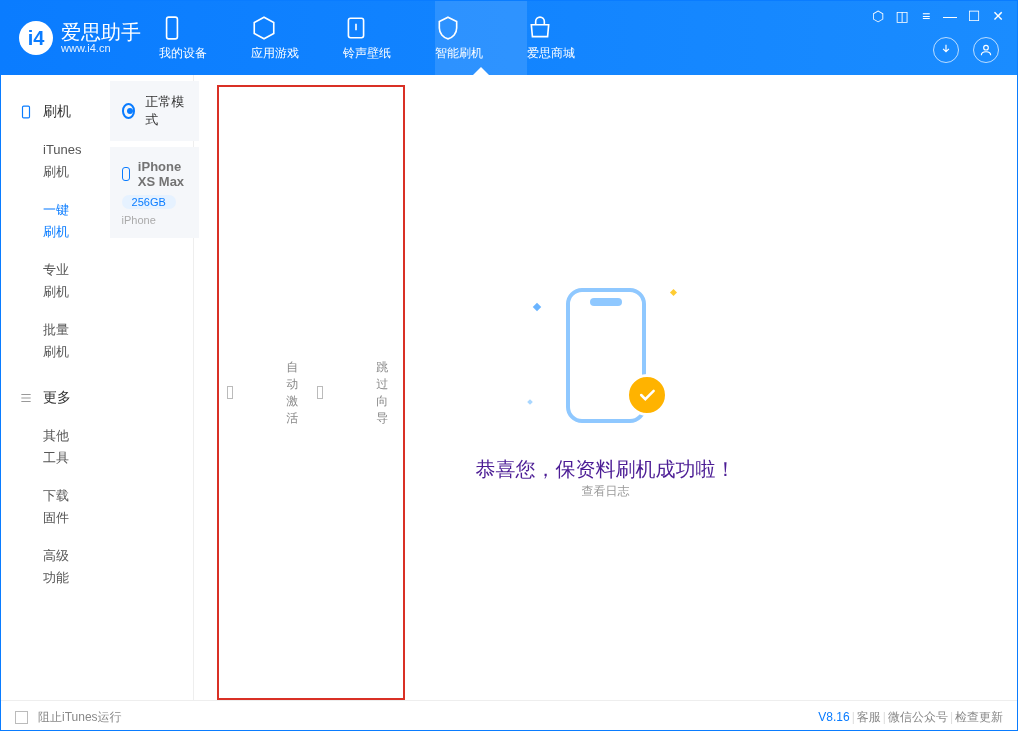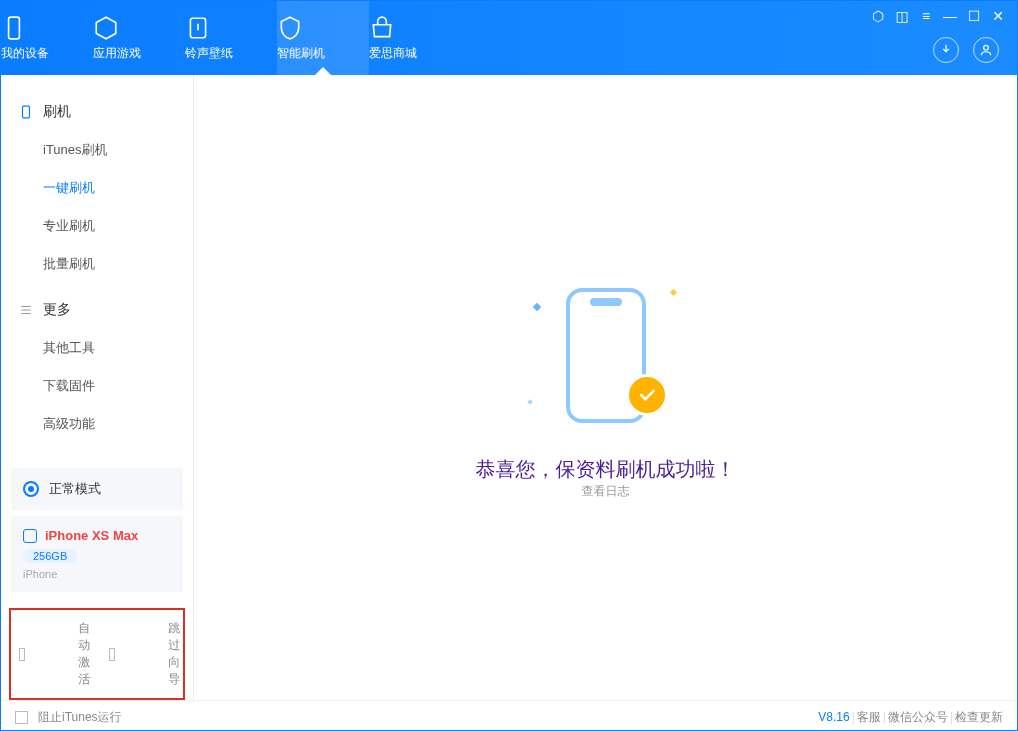--- a/index.html
+++ b/index.html
@@ -15,34 +15,34 @@
 .tab.active { background: rgba(255,255,255,0.12); }
 .tab.active::after { content: ""; position: absolute; bottom: 0; left: 0; right: 0; height: 0; border-left: 8px solid transparent; border-right: 8px solid transparent; border-bottom: 8px solid #fff; width: 0; margin: 0 auto; }
 .tab-icon { width: 26px; height: 26px; margin-bottom: 4px; fill: #fff; }
 .tab-label { font-size: 12px; }
 .header-right { position: absolute; right: 12px; top: 8px; display: flex; gap: 8px; align-items: center; }
 .window-controls { display: flex; gap: 10px; }
 .win-btn { width: 14px; height: 14px; color: #fff; cursor: pointer; display: flex; align-items: center; justify-content: center; font-size: 14px; }
 .header-icons { position: absolute; right: 18px; bottom: 12px; display: flex; gap: 14px; }
 .circle-btn { width: 26px; height: 26px; border: 1.5px solid rgba(255,255,255,0.7); border-radius: 50%; display: flex; align-items: center; justify-content: center; cursor: pointer; }
 .body-wrap { display: flex; height: calc(100% - 74px - 30px); }
-.sidebar { width: 193px; border-right: 1px solid #eee; display: flex; flex-direction: column; }
+.sidebar { width: 193px; border-right: 1px solid #eee; display: flex; flex-direction: row; }
 .side-nav { flex: 1; padding-top: 18px; }
 .side-section { margin-bottom: 8px; }
 .section-header { display: flex; align-items: center; padding: 10px 18px; color: #333; font-size: 14px; font-weight: 500; }
 .section-header .sicon { width: 14px; height: 14px; margin-right: 10px; }
 .nav-item { padding: 8px 18px 8px 42px; font-size: 13px; color: #555; cursor: pointer; line-height: 22px; }
 .nav-item.active { color: #0a7cff; }
 .side-devices { padding: 0; }
 .device-card { margin: 6px 10px; padding: 12px 12px; border-radius: 0; }
 .device-card.mode { background: #f5f7fa; display: flex; align-items: center; font-size: 13px; color: #333; }
 .mode-icon { width: 16px; height: 16px; border: 2px solid #0a7cff; border-radius: 50%; margin-right: 10px; position:relative; }
 .mode-icon::after{content:""; position:absolute; width:6px;height:6px;background:#0a7cff;border-radius:50%;top:3px;left:3px;}
 .device-card.phone { background: #f5f7fa; }
-.phone-title { display: flex; align-items: center; font-size: 13px; font-weight: 600; color: #ef4444; }
+.phone-title { display: flex; align-items: center; font-size: 13px; font-weight: 600; color: #737373; }
 .phone-icon { width: 14px; height: 14px; border: 1.5px solid #0a7cff; border-radius: 3px; margin-right: 8px; }
 .storage-badge { display: inline-block; margin-top: 6px; padding: 1px 10px; background: #e6f2ff; color: #0a7cff; border-radius: 10px; font-size: 11px; }
 .phone-sub { font-size: 11px; color: #aaa; margin-top: 4px; }
 .side-checks { border: 2px solid #d93025; margin: 10px 8px 0 8px; padding: 10px 8px; display: flex; gap: 12px; }
 .check-row { display: flex; align-items: center; font-size: 12px; color: #888; gap: 48px; }
 .checkbox { width: 13px; height: 13px; border: 1px solid #bbb; margin-right: 5px; cursor:pointer; }
 .main { flex: 1; display: flex; flex-direction: column; align-items: center; justify-content: center; }
 .success-art { position: relative; width: 160px; height: 160px; margin-bottom: 20px; display:flex; align-items:center; justify-content:center;}
 .phone-outline { width: 80px; height: 135px; background:#fff; border: 4px solid #8fc8ff; border-radius: 16px; position: relative; }
 .phone-outline::before{content:"";position:absolute;top:6px;left:50%;transform:translateX(-50%);width:32px;height:8px;background:#8fc8ff;border-radius:4px;}
@@ -57,20 +57,27 @@
 .footer-left { display: flex; align-items: center; }
 .footer-right { margin-left: auto; display: flex; align-items: center; gap: 2px; }
 .footer-divider { color: #ddd; }
 .footer-link { cursor: pointer; }
 .version { color: #0a7cff; }
 </style>
 </head>
 <body>
 
 <div class="header">
+  <div class="logo">
+    <div class="logo-icon">i4</div>
+    <div class="logo-text">
+      <div class="title">爱思助手</div>
+      <div class="subtitle">www.i4.cn</div>
+    </div>
+  </div>
   <div class="tabs">
     <div class="tab">
       <svg class="tab-icon" viewBox="0 0 24 24">
           <rect x="7" y="2" width="10" height="20" rx="2" fill="none" stroke="#fff" stroke-width="1.5"></rect>
         </svg>
       <span class="tab-label">我的设备</span>
     </div>
     <div class="tab">
       <svg class="tab-icon" viewBox="0 0 24 24">
           <path d="M12 2L3 7v10l9 5 9-5V7z" fill="none" stroke="#fff" stroke-width="1.5"></path>

